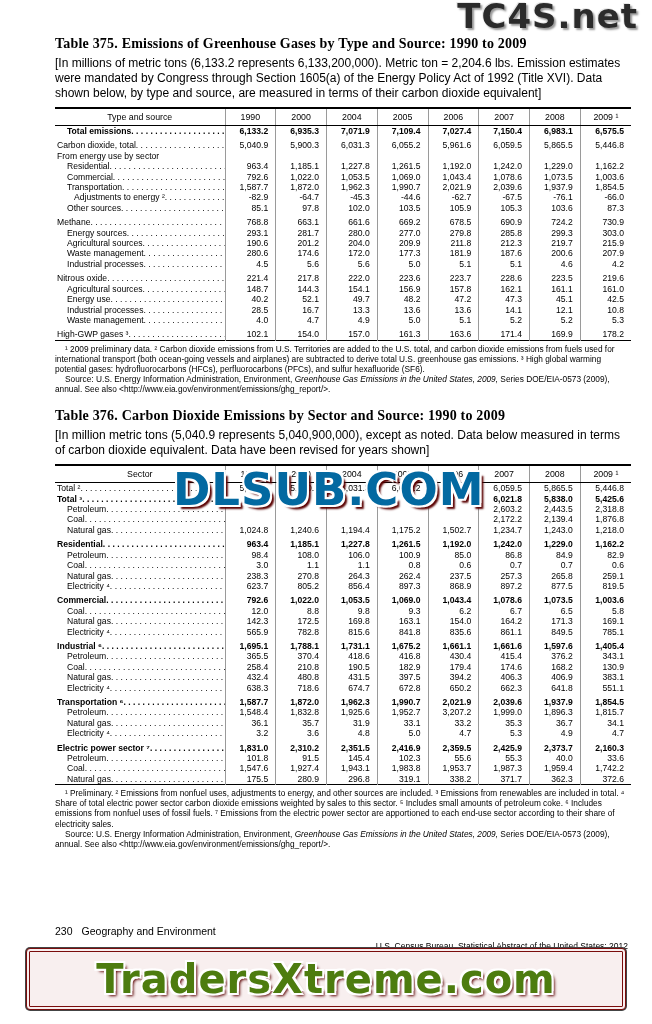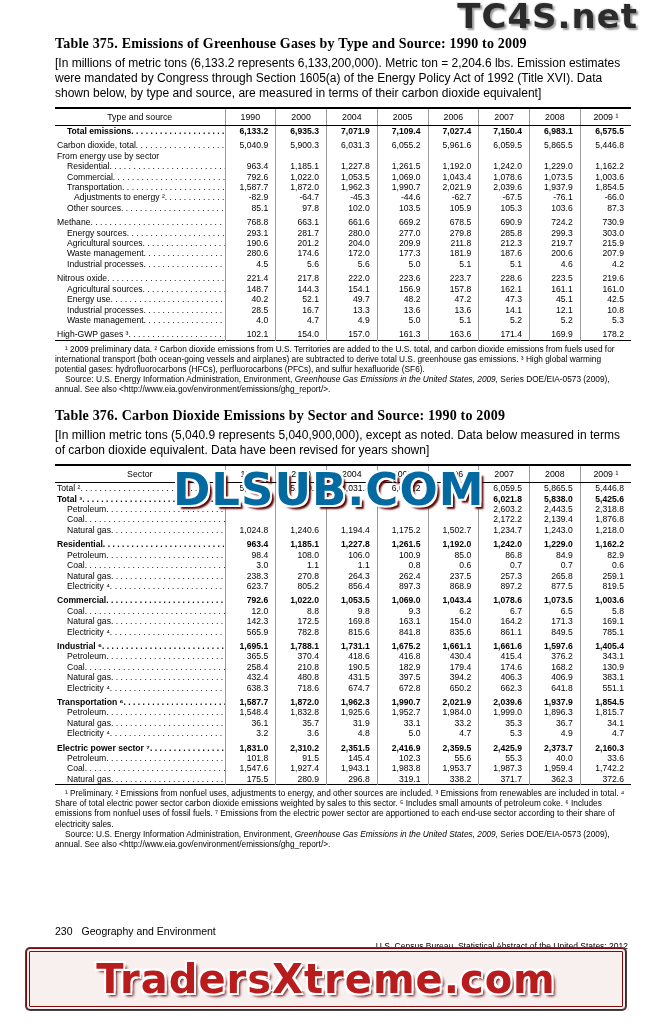--- a/index.html
+++ b/index.html
@@ -23,21 +23,21 @@
     white-space:nowrap;
   }
   .wm-bottom-box {
     position:absolute; left:26px; right:26px; top:948px; height:62px; z-index:7;
     border:4px double #7a0c0c; border-radius:4px; background:#f8efef;
     box-shadow:0 0 0 1px #444;
     display:flex; align-items:center; justify-content:center;
   }
   .wm-bottom {
     font-family:"DejaVu Sans", sans-serif; font-weight:900; font-size:40px; letter-spacing:1px;
-    color:#b91c1c;
+    color:#4d7c0f;
     text-shadow:-2px -2px 0 #fff, 2px -2px 0 #fff, -2px 2px 0 #fff, 2px 2px 0 #fff, 3px 3px 3px #5a0000;
     white-space:nowrap;
   }
   
   .content { position:absolute; left:55px; top:36px; width:576px; }
   .tbl-title {
     font-family:"Liberation Serif", serif; font-weight:bold; font-size:14px; letter-spacing:0.2px;
     margin-bottom:4px;
   }
   .tbl-sub { font-size:12px; line-height:1.25; margin-bottom:6px; }
@@ -842,21 +842,21 @@
                 <td class="lab">
                   <span class="labwrap">
                     <span class="lbl ind1">Petroleum</span>
                     <span class="dots"></span>
                   </span>
                 </td>
                 <td class="val">1,548.4</td>
                 <td class="val">1,832.8</td>
                 <td class="val">1,925.6</td>
                 <td class="val">1,952.7</td>
-                <td class="val">1,984.0</td>
+                <td class="val">3,207.2</td>
                 <td class="val">1,999.0</td>
                 <td class="val">1,896.3</td>
                 <td class="val">1,815.7</td>
               </tr>
               <tr>
                 <td class="lab">
                   <span class="labwrap">
                     <span class="lbl ind1">Natural gas</span>
                     <span class="dots"></span>
                   </span>

